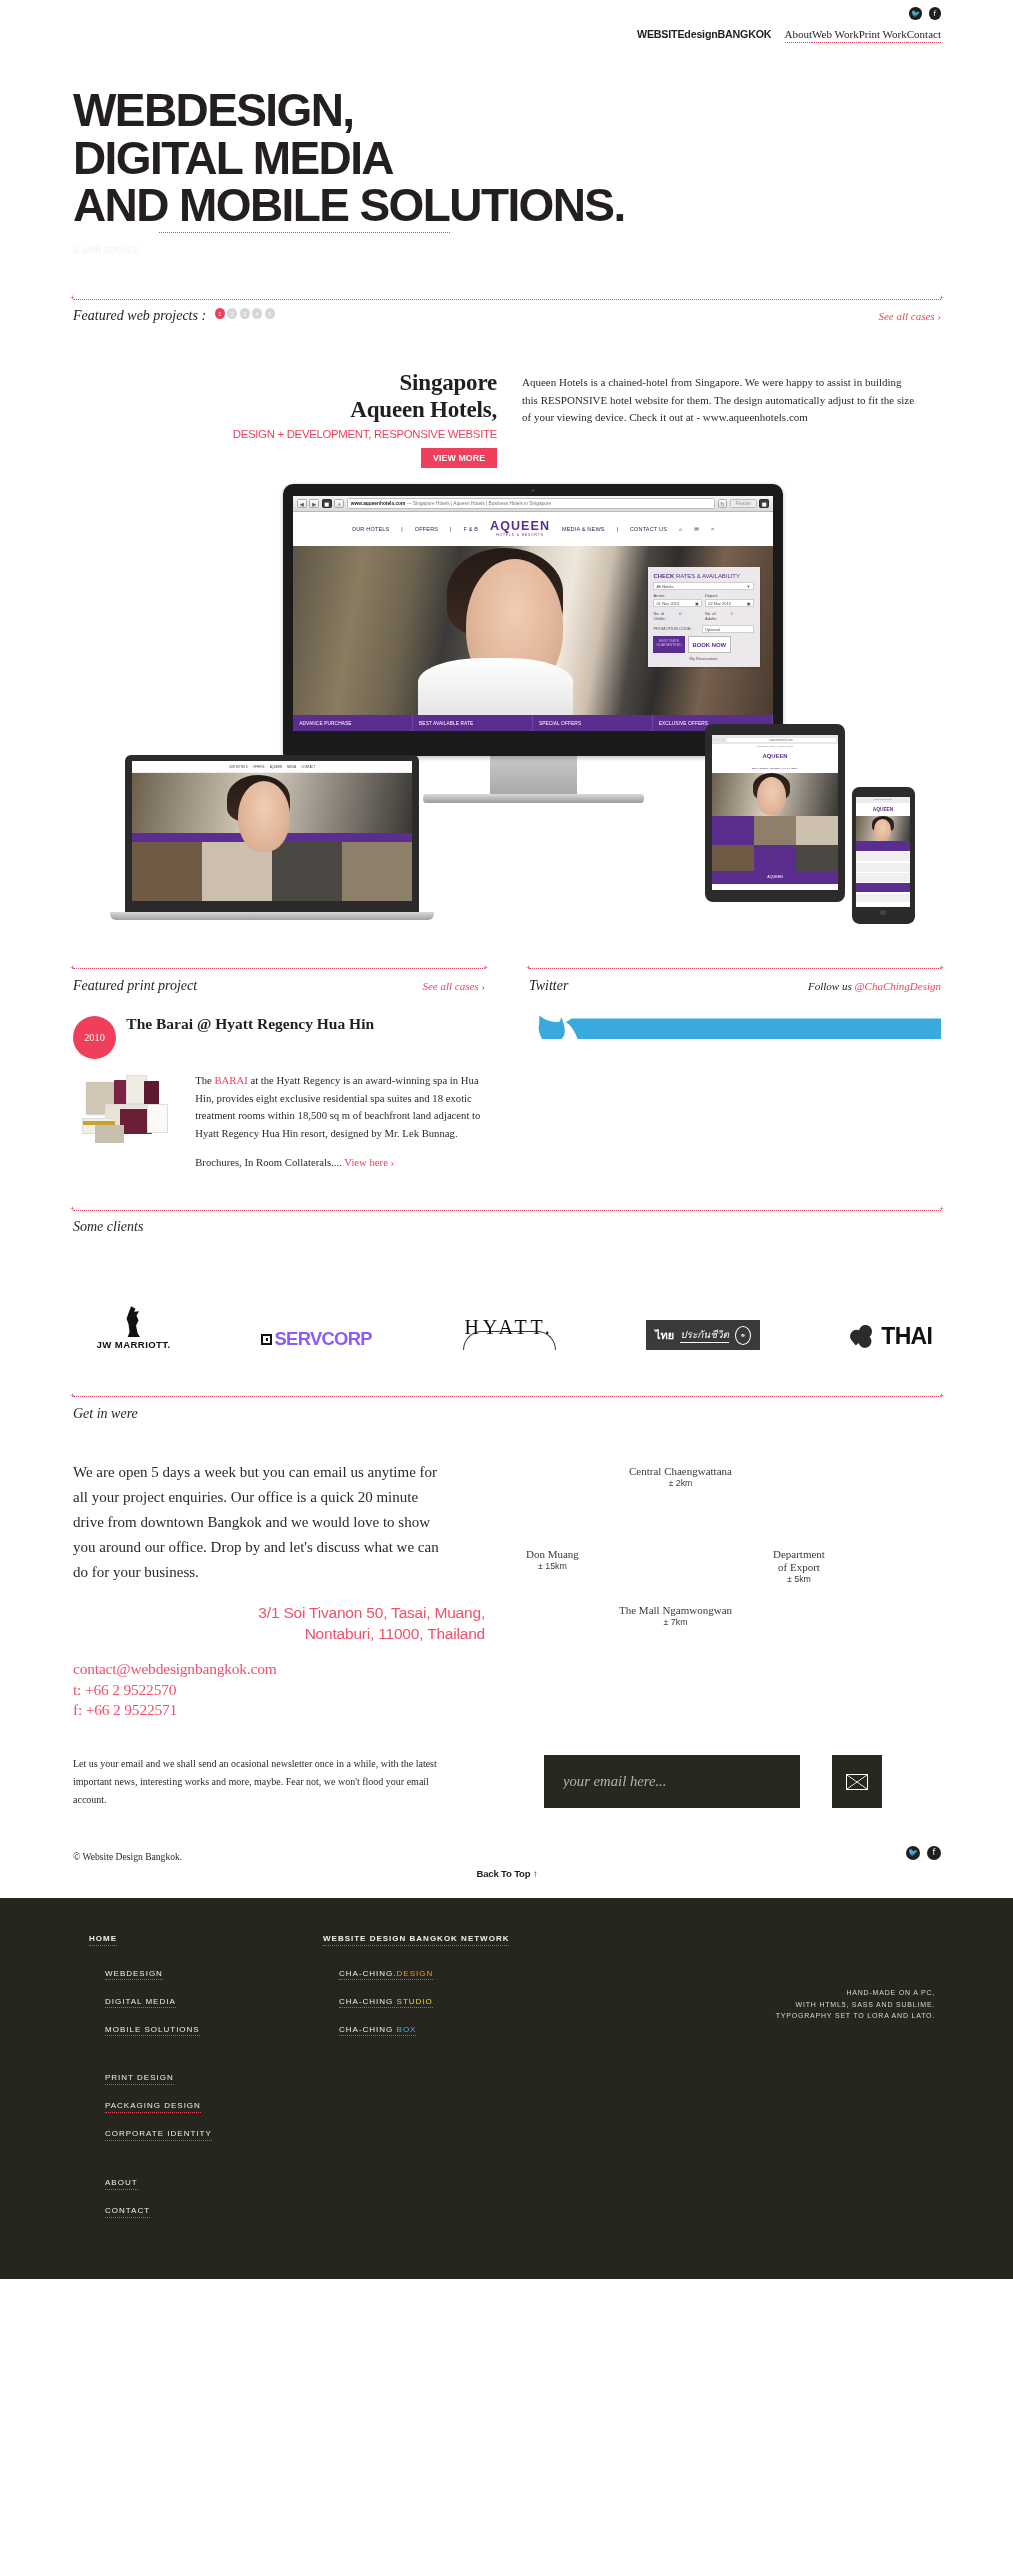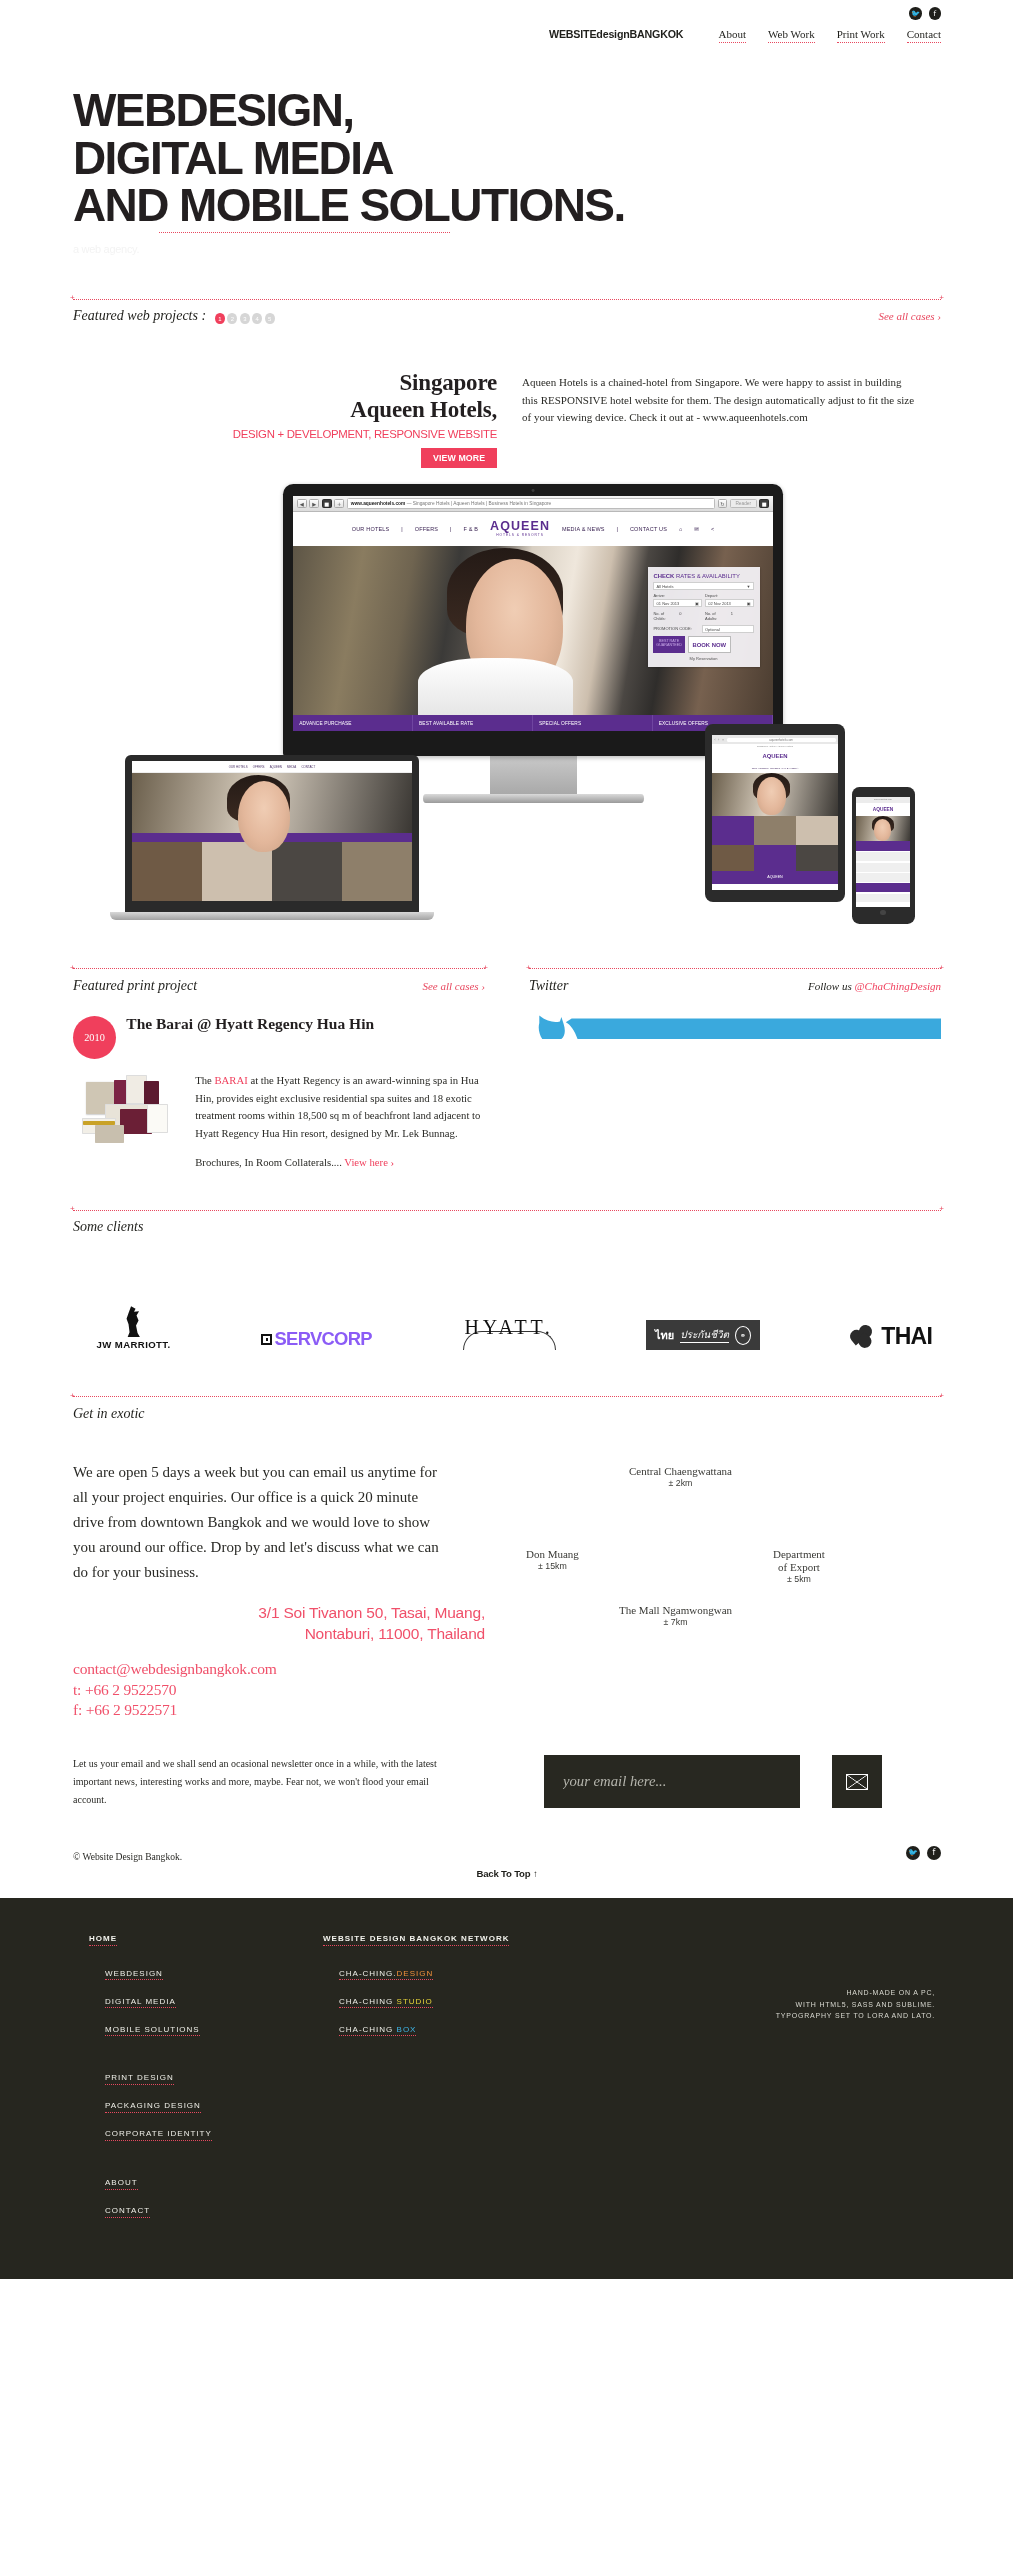--- a/index.html
+++ b/index.html
@@ -20,21 +20,21 @@
     display: flex; gap: 6.6px; align-items: center;
   }
   .sicon {
     width: 12.5px; height: 12.5px; border-radius: 50%;
     background: #1f1f1b; display: flex; align-items: center;
     justify-content: center; color: #fff; font-size: 7.4px;
     font-family: "DejaVu Sans", sans-serif; line-height: 1;
   }
   .navbar {
     position: absolute; right: 0; top: 28px;
-    display: flex; align-items: baseline; gap: 22px;
+    display: flex; align-items: baseline; 
   }
   .brand {
     font-family: "Liberation Sans", sans-serif;
     font-weight: bold; font-size: 10.7px; letter-spacing: -0.2px;
     color: #1f1f1b; margin-right: 13.2px; white-space: nowrap;
   }
   .navlink {
     font-family: "Liberation Serif", serif;
     font-size: 11px; color: #1f1f1b; text-decoration: none;
     border-bottom: 0.7px dotted #e8485f; padding-bottom: 1.5px;
@@ -78,21 +78,21 @@
   }
   .sec-rule::before { left: -2.9px; }
   .sec-rule::after { right: -2.9px; }
   .sec-head {
     display: flex; justify-content: space-between;
     align-items: center; padding-top: 3.7px;
   }
   .sec-title {
     font-family: "Liberation Serif", serif;
     font-style: italic; font-size: 14px; color: #1f1f1b;
-    display: flex; align-items: flex-end; gap: 6px;
+    display: flex; align-items: flex-start; gap: 6px;
   }
   .see-all {
     font-family: "Liberation Serif", serif;
     font-style: italic; font-size: 11px; color: #e8485f;
     text-decoration: none; white-space: nowrap;
   }
   .dots { display: flex; gap: 2.9px; margin-left: 2.9px; }
   .dot {
     width: 9.6px; height: 11px; border-radius: 50%;
     background: #d6d6d6; color: #ffffff;
@@ -787,21 +787,21 @@
             <i style="left:8.8px;top:10.3px;transform:rotate(130deg)"></i>
           </span>
           <span class="txt">THAI</span>
         </div>
       </div>
     </div>
 
     <div class="touch">
       <div class="sec-rule"></div>
       <div class="sec-head">
-        <span class="sec-title">Get in exotic</span>
+        <span class="sec-title">Get in were</span>
       </div>
       <div class="touch-body">
         <div class="touch-left">
           <div class="touch-para">We are open 5 days a week but you can email us anytime for all your project enquiries. Our office is a quick 20 minute drive from downtown Bangkok and we would love to show you around our office. Drop by and let's discuss what we can do for your business.</div>
           <div class="addr">
             <div>3/1 Soi Tivanon 50, Tasai, Muang,</div>
             <div>Nontaburi, 11000, Thailand</div>
           </div>
           <div class="contact-lines">
             <div>contact@webdesignbangkok.com</div>

